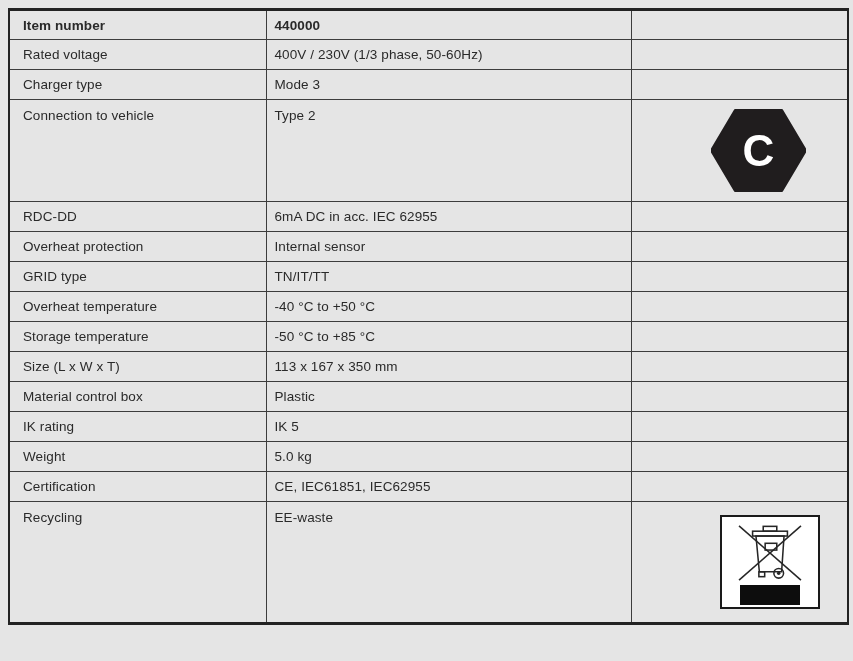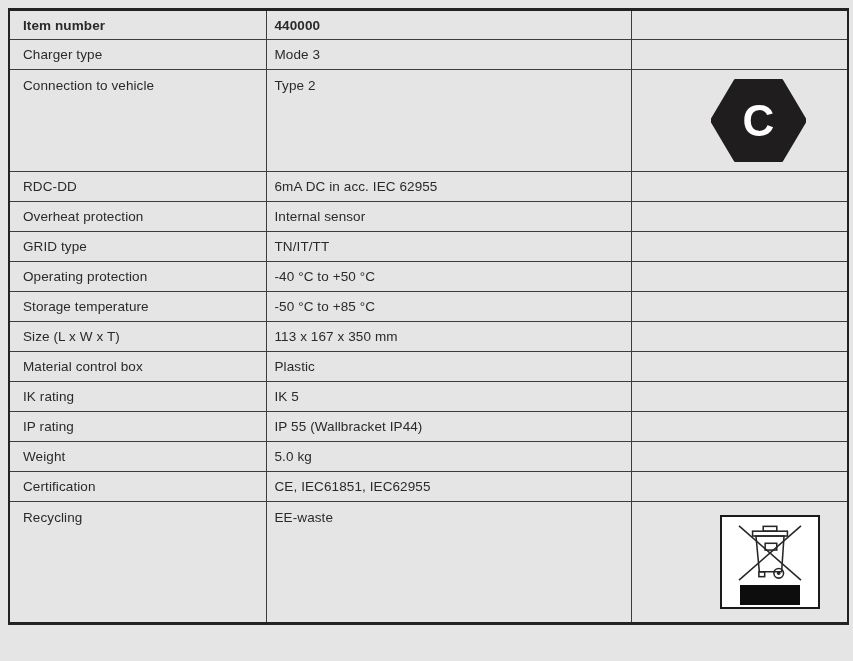--- a/index.html
+++ b/index.html
@@ -87,20 +87,25 @@
       <col style="width:365px">
       <col style="width:217px">
     </colgroup>
     <tbody>
       <tr class="r bold-row">
         <td class="c1">Item number</td>
         <td class="c2">440000</td>
         <td class="c3"></td>
       </tr>
       <tr class="r">
+        <td class="c1">Rated voltage</td>
+        <td class="c2">400V / 230V (1/3 phase, 50-60Hz)</td>
+        <td class="c3"></td>
+      </tr>
+      <tr class="r">
         <td class="c1">Charger type</td>
         <td class="c2">Mode 3</td>
         <td class="c3"></td>
       </tr>
       <tr class="row-tall-a">
         <td class="c1">Connection to vehicle</td>
         <td class="c2">Type 2</td>
         <td class="c3">
           <div class="hex-wrap">
             <svg width="95" height="85" viewBox="0 0 95 85">
@@ -119,21 +124,21 @@
         <td class="c1">Overheat protection</td>
         <td class="c2">Internal sensor</td>
         <td class="c3"></td>
       </tr>
       <tr class="r">
         <td class="c1">GRID type</td>
         <td class="c2">TN/IT/TT</td>
         <td class="c3"></td>
       </tr>
       <tr class="r">
-        <td class="c1">Operating protection</td>
+        <td class="c1">Overheat temperature</td>
         <td class="c2">-40 °C to +50 °C</td>
         <td class="c3"></td>
       </tr>
       <tr class="r">
         <td class="c1">Storage temperature</td>
         <td class="c2">-50 °C to +85 °C</td>
         <td class="c3"></td>
       </tr>
       <tr class="r">
         <td class="c1">Size (L x W x T)</td>
@@ -141,25 +146,20 @@
         <td class="c3"></td>
       </tr>
       <tr class="r">
         <td class="c1">Material control box</td>
         <td class="c2">Plastic</td>
         <td class="c3"></td>
       </tr>
       <tr class="r">
         <td class="c1">IK rating</td>
         <td class="c2">IK 5</td>
-        <td class="c3"></td>
-      </tr>
-      <tr class="r">
-        <td class="c1">IP rating</td>
-        <td class="c2">IP 55 (Wallbracket IP44)</td>
         <td class="c3"></td>
       </tr>
       <tr class="r">
         <td class="c1">Weight</td>
         <td class="c2">5.0 kg</td>
         <td class="c3"></td>
       </tr>
       <tr class="r">
         <td class="c1">Certification</td>
         <td class="c2">CE, IEC61851, IEC62955</td>

